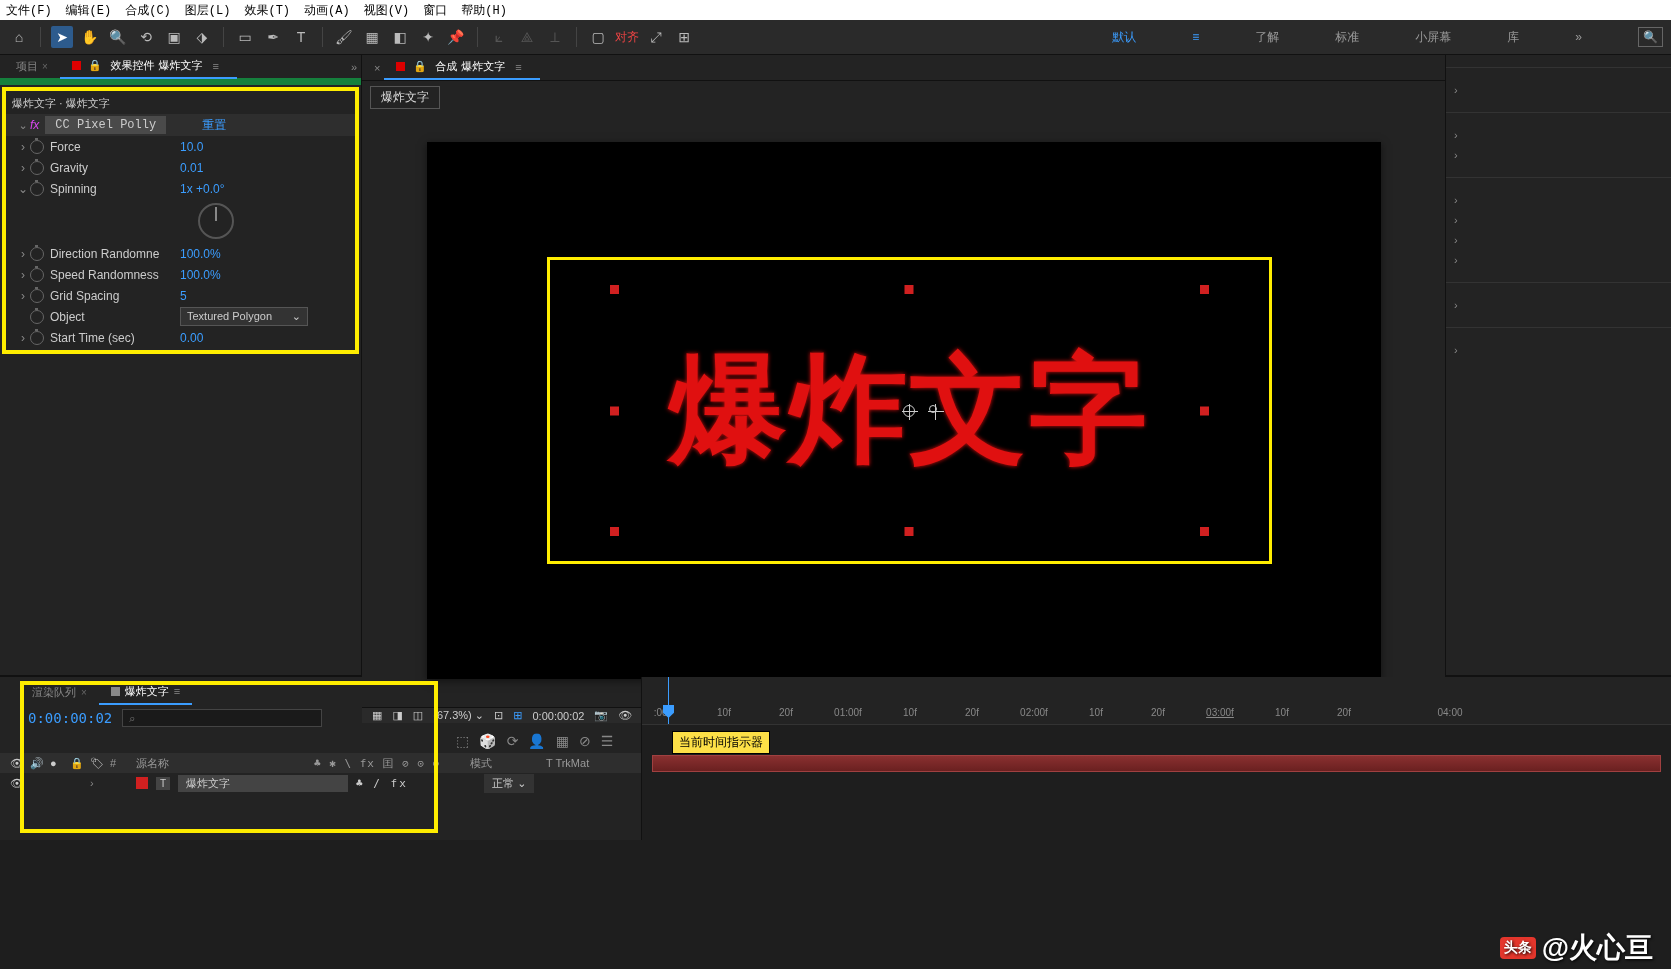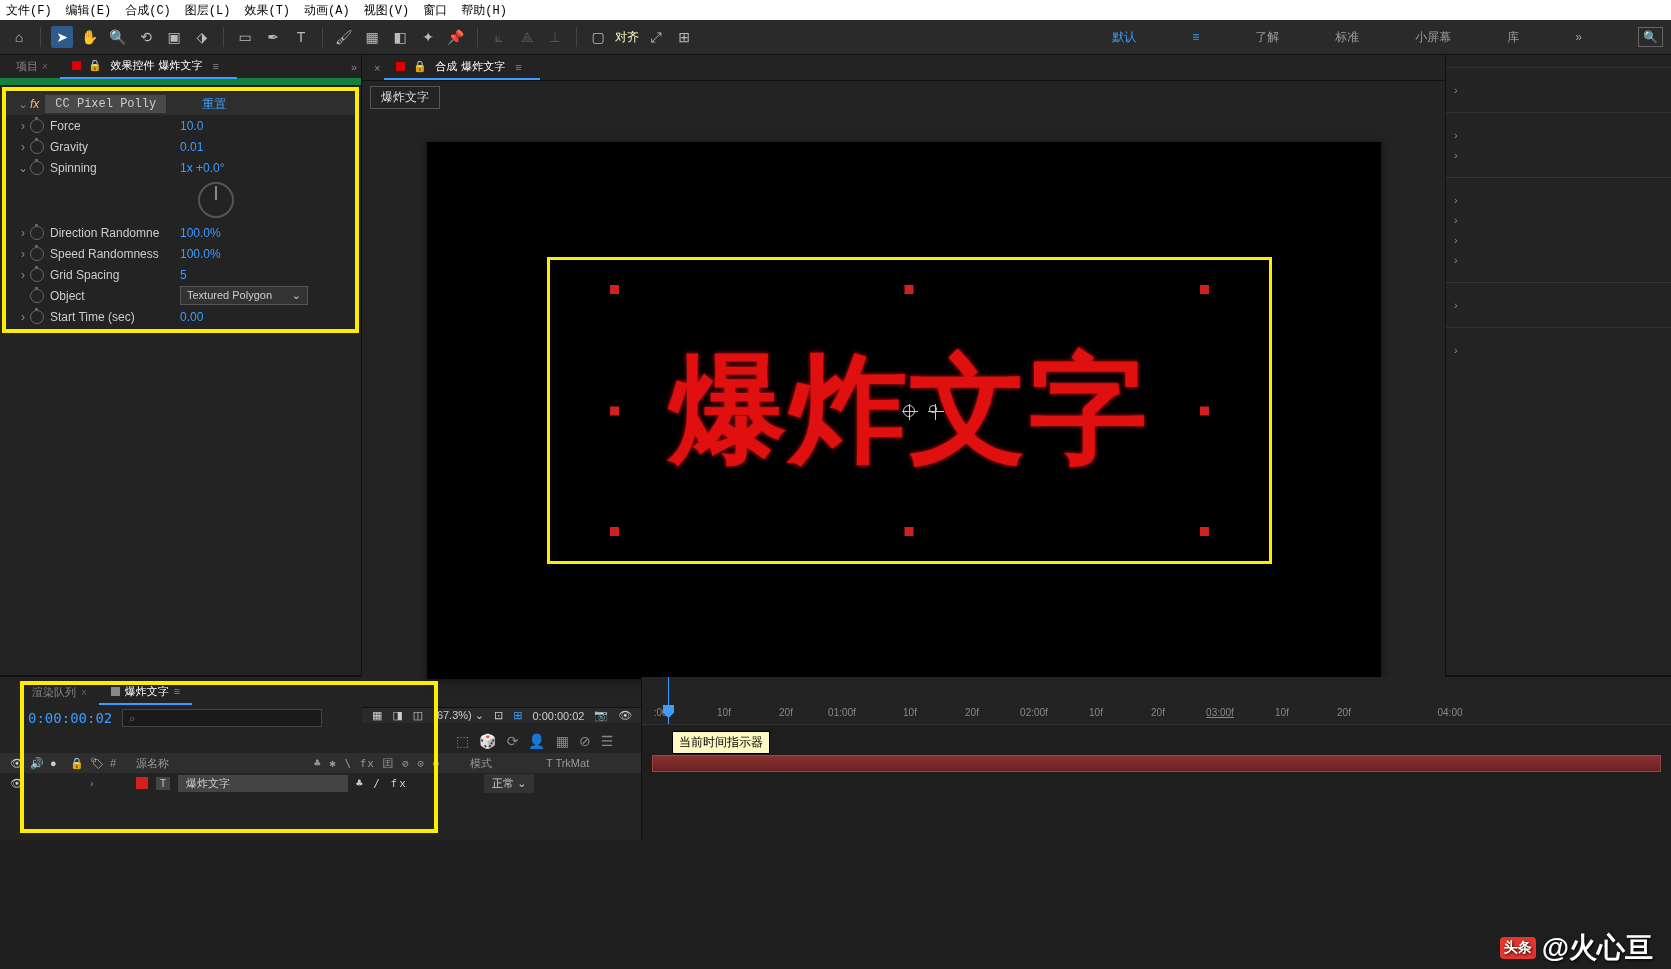--- a/index.html
+++ b/index.html
@@ -18,21 +18,21 @@
 .panel-tabs { height: 30px; display: flex; align-items: center; padding: 0 4px; border-bottom: 7px solid #15803d; }
 .tab { padding: 4px 12px; color: #888; cursor: pointer; display: flex; align-items: center; gap: 4px; }
 .tab.active { color: #fff; border-bottom: 2px solid #3b9dff; }
 .tab .close { color: #666; font-size: 10px; }
 .tab .red-sq { width: 9px; height: 9px; background: #d00; display: inline-block; }
 .lock-ico { color: #888; margin: 0 4px; }
 .menu-ico { color: #888; padding: 0 6px; }
 .effect-highlight { border: 4px solid #ffed00; margin: 2px; padding: 2px 0; }
 .effect-path { padding: 3px 6px; color: #ccc; font-size: 11px; }
 .effect-header { display: flex; align-items: center; background: #2e2e2e; padding: 2px 10px; height: 22px; }
-.fx-label { font-style: italic; color: #fdba74; margin-right: 6px; font-size: 12px; }
+.fx-label { font-style: italic; color: #d946ef; margin-right: 6px; font-size: 12px; }
 .effect-name { background: #4a4a4a; font-family: "Courier New", monospace; padding: 2px 10px; color: #ccc; font-size: 12px; }
 .effect-reset { color: #3b9dff; margin-left: 36px; cursor: pointer; font-size: 12px; }
 .prop-row { display: flex; align-items: center; padding: 3px 10px; height: 21px; font-family: "Courier New", monospace; font-size: 12px; }
 .prop-caret { width: 14px; color: #888; cursor: pointer; text-align: center; }
 .prop-stopwatch { width: 14px; height: 14px; border: 1px solid #666; border-radius: 50%; margin-right: 6px; cursor: pointer; position: relative; }
 .prop-stopwatch::after { content: ''; position: absolute; top: -3px; left: 4px; width: 3px; height: 2px; background: #666; }
 .prop-label { flex: 0 0 130px; color: #ccc; }
 .prop-value { color: #3b9dff; cursor: pointer; }
 .spin-knob { width: 36px; height: 36px; border: 2px solid #555; border-radius: 50%; margin: 4px 0 4px 192px; position: relative; cursor: pointer; }
 .spin-knob::after { content: ''; position: absolute; width: 2px; height: 14px; background: #888; left: 50%; top: 2px; transform: translateX(-50%); }
@@ -74,21 +74,21 @@
 .tl-swatch { width: 12px; height: 12px; background: #d02020; }
 .tl-t-icon { background: #444; padding: 1px 4px; font-size: 10px; }
 .tl-name { background: #444; padding: 1px 8px; min-width: 170px; font-size: 11px; }
 .tl-switches { margin-left: 0; letter-spacing: 2px; color: #ccc; font-family: monospace; }
 .mode-dd { background: #333; padding: 2px 8px; cursor: pointer; }
 .tl-right { flex: 1; background: #1e1e1e; position: relative; }
 .ruler { height: 48px; border-bottom: 1px solid #333; position: relative; background: #232323; }
 .ruler-tick { position: absolute; top: 30px; font-size: 10px; color: #888; transform: translateX(-50%); }
 .cti { position: absolute; top: 0; bottom: 0; width: 1px; background: #3b9dff; left: 26px; }
 .cti::before { content: ''; position: absolute; top: 28px; left: -5px; width: 11px; height: 13px; background: #3b9dff; clip-path: polygon(0 0, 100% 0, 100% 60%, 50% 100%, 0 60%); }
-.tooltip-box { position: absolute; top: 54px; left: 30px; background: #fef9c3; border: 1px solid #000; color: #000; padding: 2px 6px; font-size: 12px; z-index: 10; white-space: nowrap; }
+.tooltip-box { position: absolute; top: 54px; left: 30px; background: #fde047; border: 1px solid #000; color: #000; padding: 2px 6px; font-size: 12px; z-index: 10; white-space: nowrap; }
 .layer-bar { position: absolute; top: 78px; left: 10px; right: 10px; height: 17px; background: linear-gradient(#8a3030, #6a2020); border: 1px solid #a04040; }
 .watermark { position: absolute; bottom: 2px; right: 18px; color: #fff; font-size: 28px; font-weight: bold; display: flex; align-items: center; gap: 6px; z-index: 100; text-shadow: 1px 1px 3px #000; }
 .wm-logo { background: #e4362c; color: #fff; border-radius: 4px; padding: 2px 4px; font-size: 14px; }
 </style>
 </head>
 <body>
 
 <div class="menubar">
   <span>文件(F)</span>
   <span>编辑(E)</span>
@@ -119,21 +119,21 @@
   <div class="tool-ico">▦</div>
   <div class="tool-ico">◧</div>
   <div class="tool-ico">✦</div>
   <div class="tool-ico">📌</div>
   <div class="tool-sep"></div>
   <div class="tool-ico" style="color:#555">⟀</div>
   <div class="tool-ico" style="color:#555">⟁</div>
   <div class="tool-ico" style="color:#555">⟂</div>
   <div class="tool-sep"></div>
   <div class="tool-ico">▢</div>
-  <span style="color:#fef9c3;font-size:12px">对齐</span>
+  <span style="color:#ef4444;font-size:12px">对齐</span>
   <div class="tool-ico">⤢</div>
   <div class="tool-ico">⊞</div>
   <div class="toolbar-right">
     <span class="active">默认</span>
     <span style="color:#3b9dff">≡</span>
     <span>了解</span>
     <span>标准</span>
     <span>小屏幕</span>
     <span>库</span>
     <span>»</span>
@@ -153,20 +153,21 @@
         <span class="red-sq"></span>
         <span class="lock-ico">🔒</span>
         <span>效果控件</span>
         <span>爆炸文字</span>
         <span class="menu-ico">≡</span>
       </div>
       <span style="margin-left:auto;color:#888;cursor:pointer">»</span>
     </div>
 
     <div class="effect-highlight">
+      <div class="effect-path">爆炸文字 · 爆炸文字</div>
       <div class="effect-header">
         <span class="prop-caret">⌄</span>
         <span class="fx-label">fx</span>
         <span class="effect-name">CC Pixel Polly</span>
         <span class="effect-reset">重置</span>
       </div>
 
       <div class="prop-row">
         <span class="prop-caret">›</span>
         <span class="prop-stopwatch"></span>
@@ -348,21 +349,21 @@
       <span class="tl-switches" style="width:120px">♣   / fx</span>
       <span class="mode-dd"><span>正常</span> ⌄</span>
     </div>
   </div>
   <div class="tl-right">
     <div class="ruler">
       <div id="ruler-ticks">
           <span class="ruler-tick" style="left: 20px;">:00f</span>
           <span class="ruler-tick" style="left: 82px;">10f</span>
           <span class="ruler-tick" style="left: 144px;">20f</span>
-          <span class="ruler-tick" style="left: 200px;">01:00f</span>
+          <span class="ruler-tick" style="left: 206px;">01:00f</span>
           <span class="ruler-tick" style="left: 268px;">10f</span>
           <span class="ruler-tick" style="left: 330px;">20f</span>
           <span class="ruler-tick" style="left: 392px;">02:00f</span>
           <span class="ruler-tick" style="left: 454px;">10f</span>
           <span class="ruler-tick" style="left: 516px;">20f</span>
           <span class="ruler-tick" style="left: 578px; text-decoration: underline;">03:00f</span>
           <span class="ruler-tick" style="left: 640px;">10f</span>
           <span class="ruler-tick" style="left: 702px;">20f</span>
           <span class="ruler-tick" style="left: 808px;">04:00</span>
         </div>

